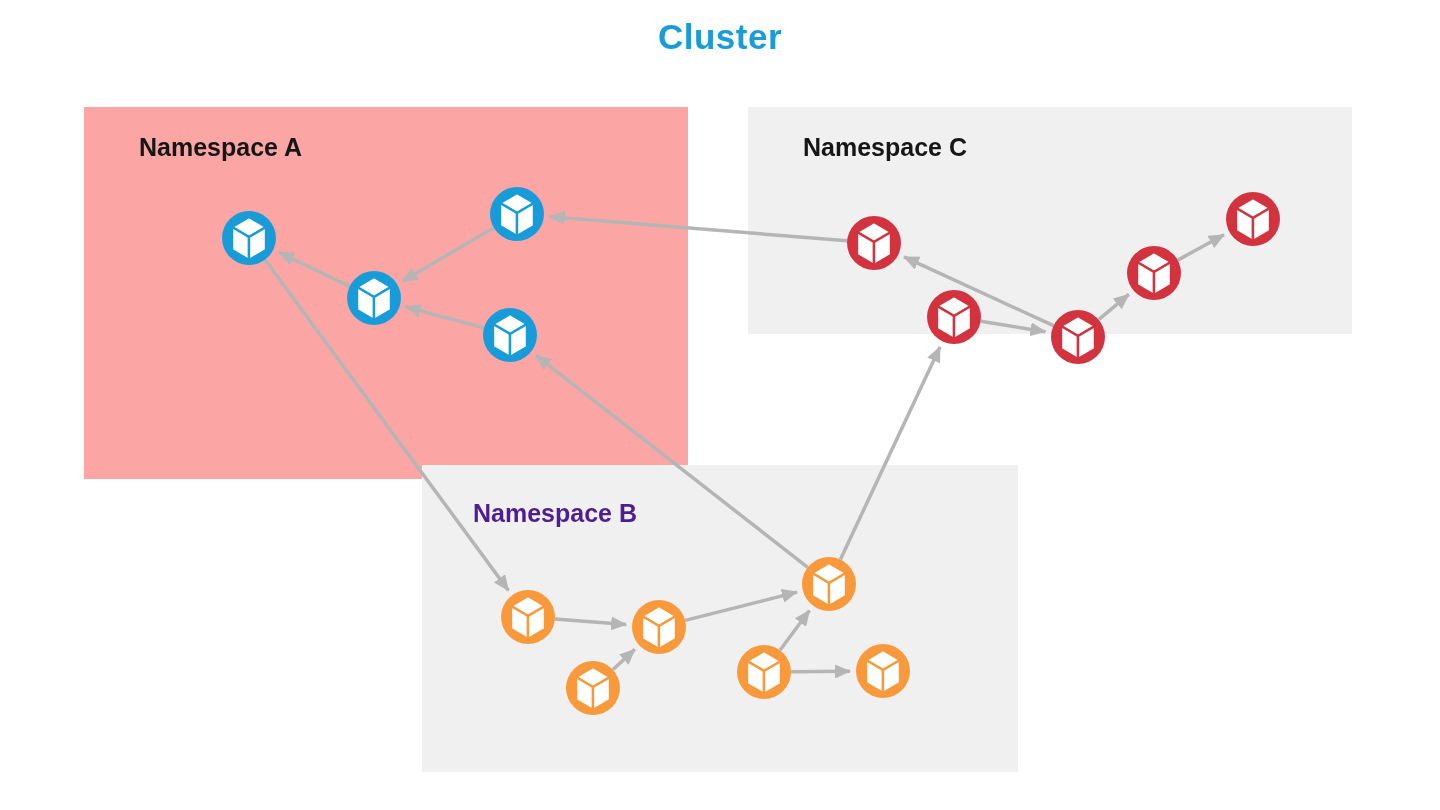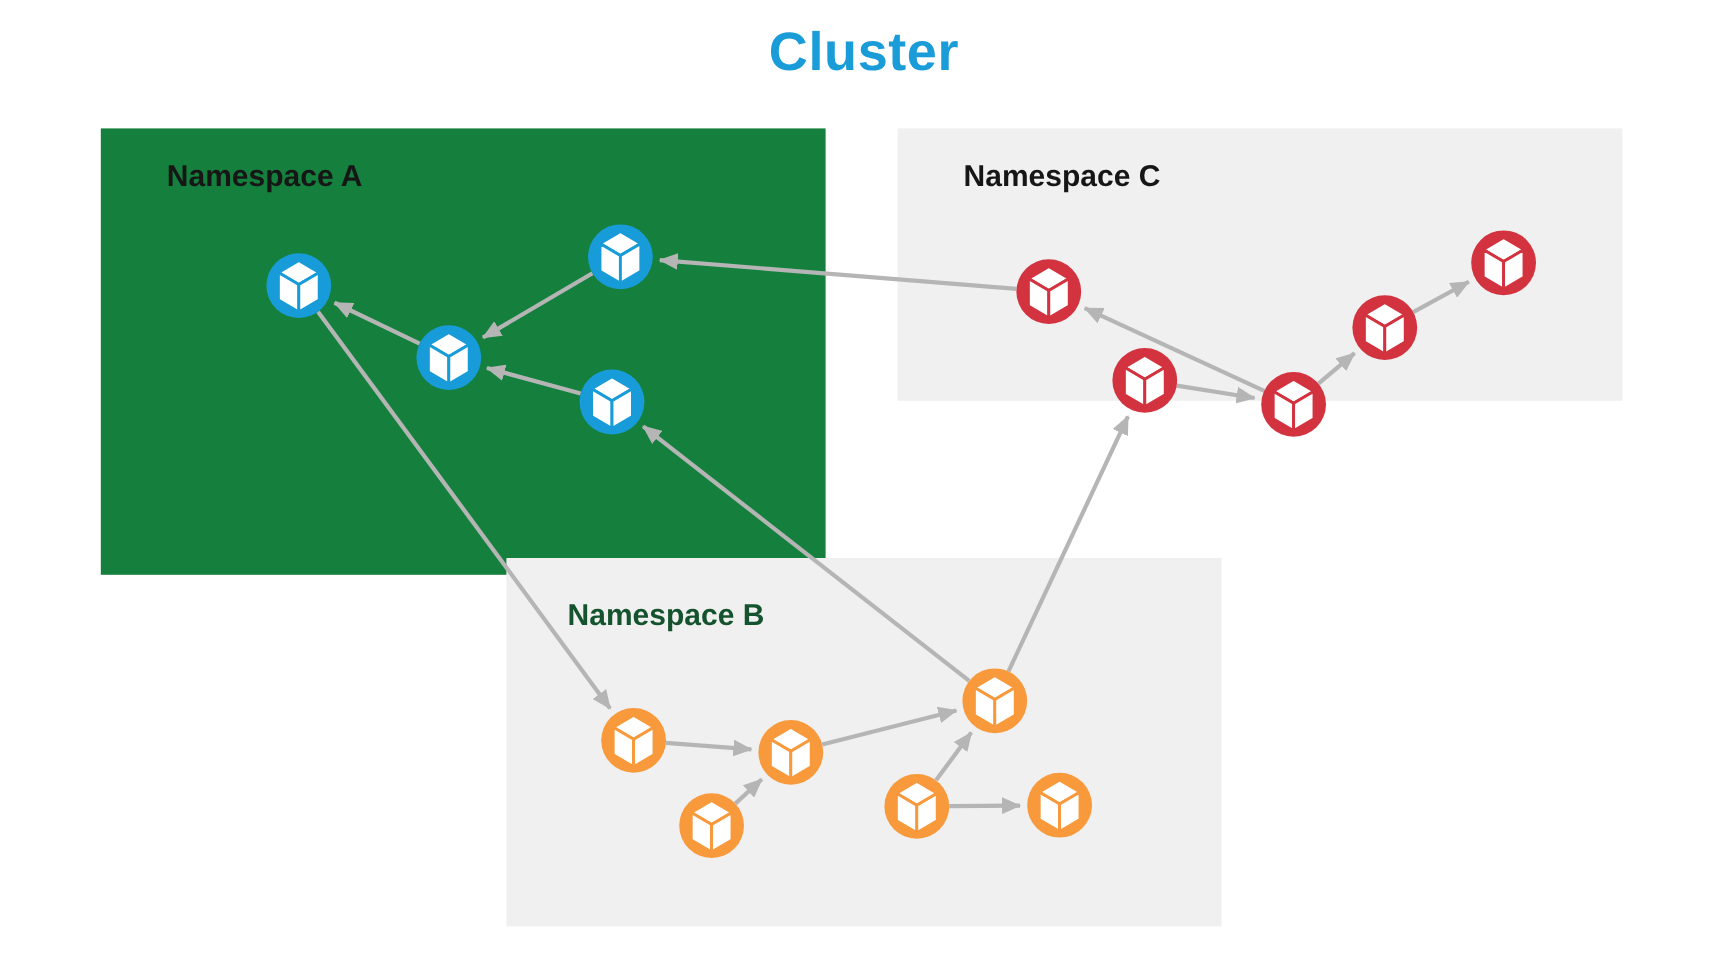--- a/index.html
+++ b/index.html
@@ -8,21 +8,21 @@
     width: 1440px;
     height: 810px;
     overflow: hidden;
     font-family: "Liberation Sans", sans-serif;
     background: #ffffff;
   }
   .diagram-title {
     position: absolute;
     left: 0; right: 0; top: 17px;
     text-align: center;
-    font-size: 45px;
+    font-size: 35px;
     font-weight: bold;
     letter-spacing: 0.5px;
   }
   .ns-box {
     position: absolute;
     background: #f0f0f0;
   }
   .ns-label {
     position: absolute;
     left: 55px;
@@ -54,28 +54,28 @@
     letter-spacing: -1.5px;
   }
 </style>
 </head>
 <body>
 
 <div class="stage">
 
   <div class="diagram-title" style="color: rgb(26, 156, 217);">Cluster</div>
 
-  <div class="ns-box" id="box-A" style="left: 84px; top: 107px; width: 604px; height: 372px; background: #15803d;">
+  <div class="ns-box" id="box-A" style="left: 84px; top: 107px; width: 604px; height: 372px; background: #fca5a5;">
     <div class="ns-label" style="color: rgb(22, 22, 22);">Namespace A</div>
   </div>
   <div class="ns-box" id="box-C" style="left: 748px; top: 107px; width: 604px; height: 227px; background: rgb(240, 240, 240);">
     <div class="ns-label" style="color: rgb(22, 22, 22);">Namespace C</div>
   </div>
   <div class="ns-box" id="box-B" style="left: 422px; top: 465px; width: 596px; height: 307px; background: rgb(240, 240, 240);">
-    <div class="ns-label" style="color: #14532d;">Namespace B</div>
+    <div class="ns-label" style="color: #4c1d95;">Namespace B</div>
   </div>
 
   <svg id="graph" xmlns="http://www.w3.org/2000/svg">
     <defs>
       <marker id="arrowhead" viewBox="0 0 16 14" refX="15" refY="7" markerWidth="16" markerHeight="14" markerUnits="userSpaceOnUse" orient="auto">
         <path id="arrowhead-path" d="M0,0 L16,7 L0,14 Z" fill="#b5b5b5"></path>
       </marker>
     </defs>
     <g id="edges-layer">
         <line x1="493.7" y1="227.7" x2="402.5" y2="281.3" stroke="#b5b5b5" stroke-width="3.5" marker-end="url(#arrowhead)"></line>

